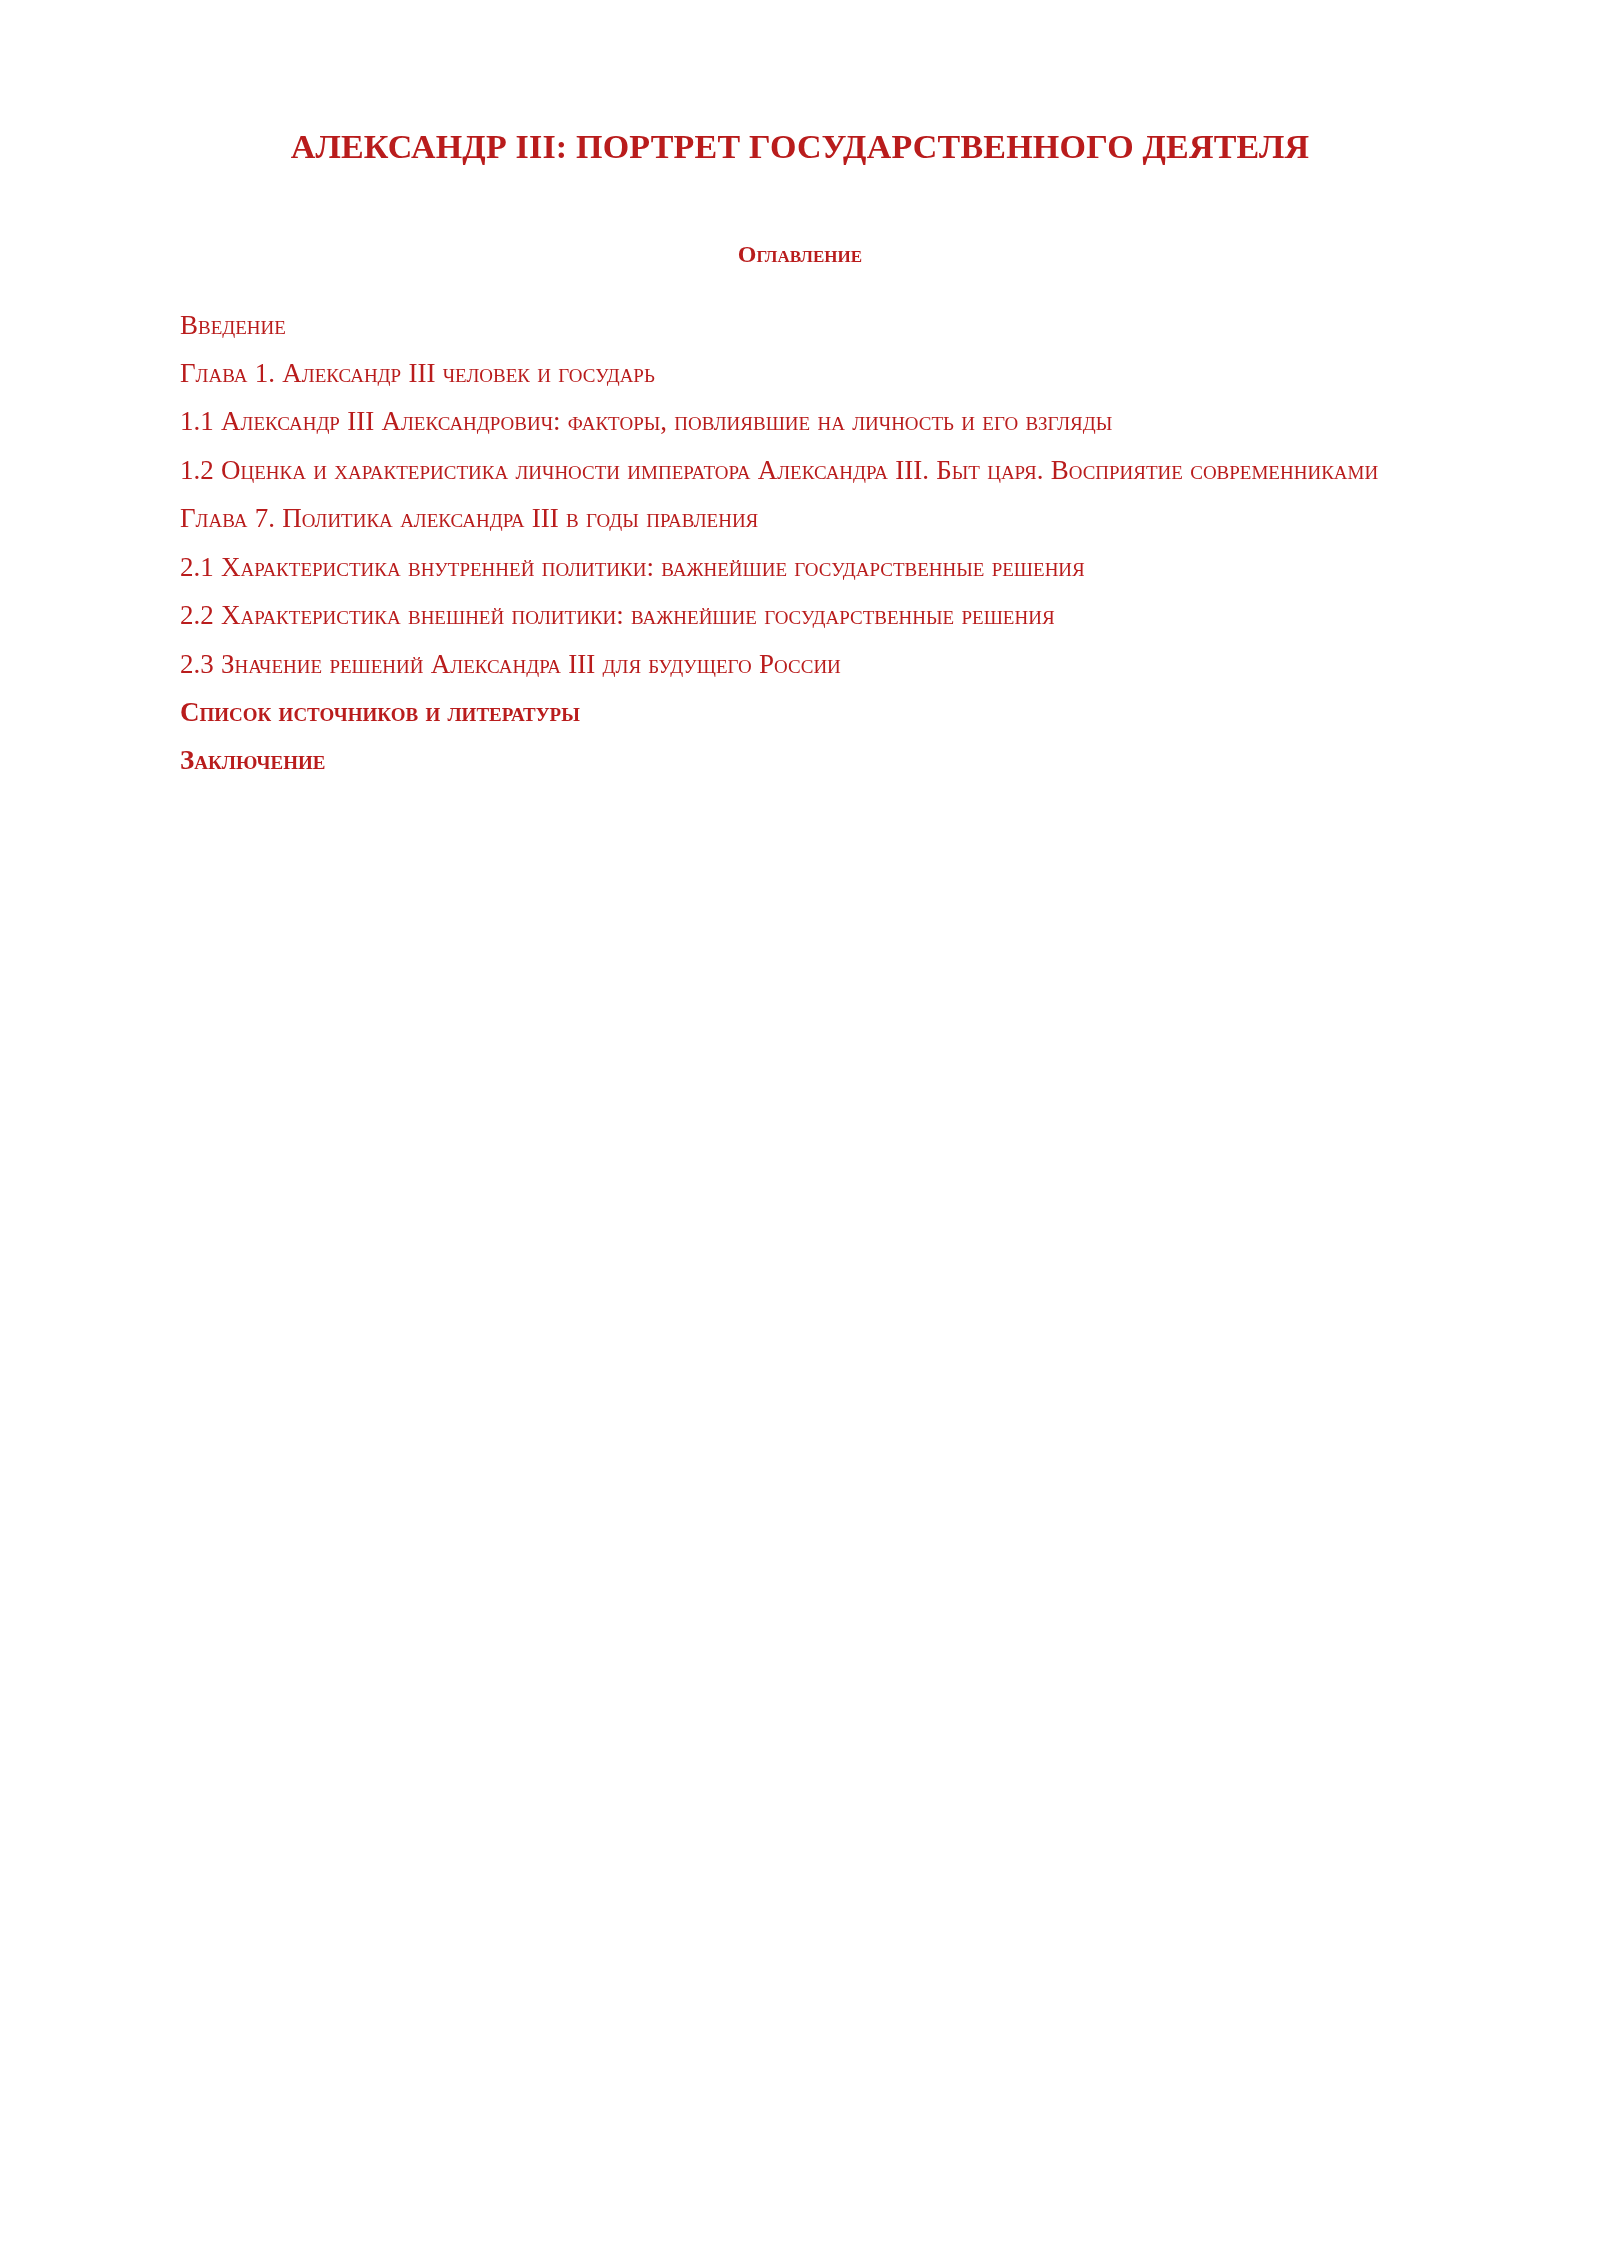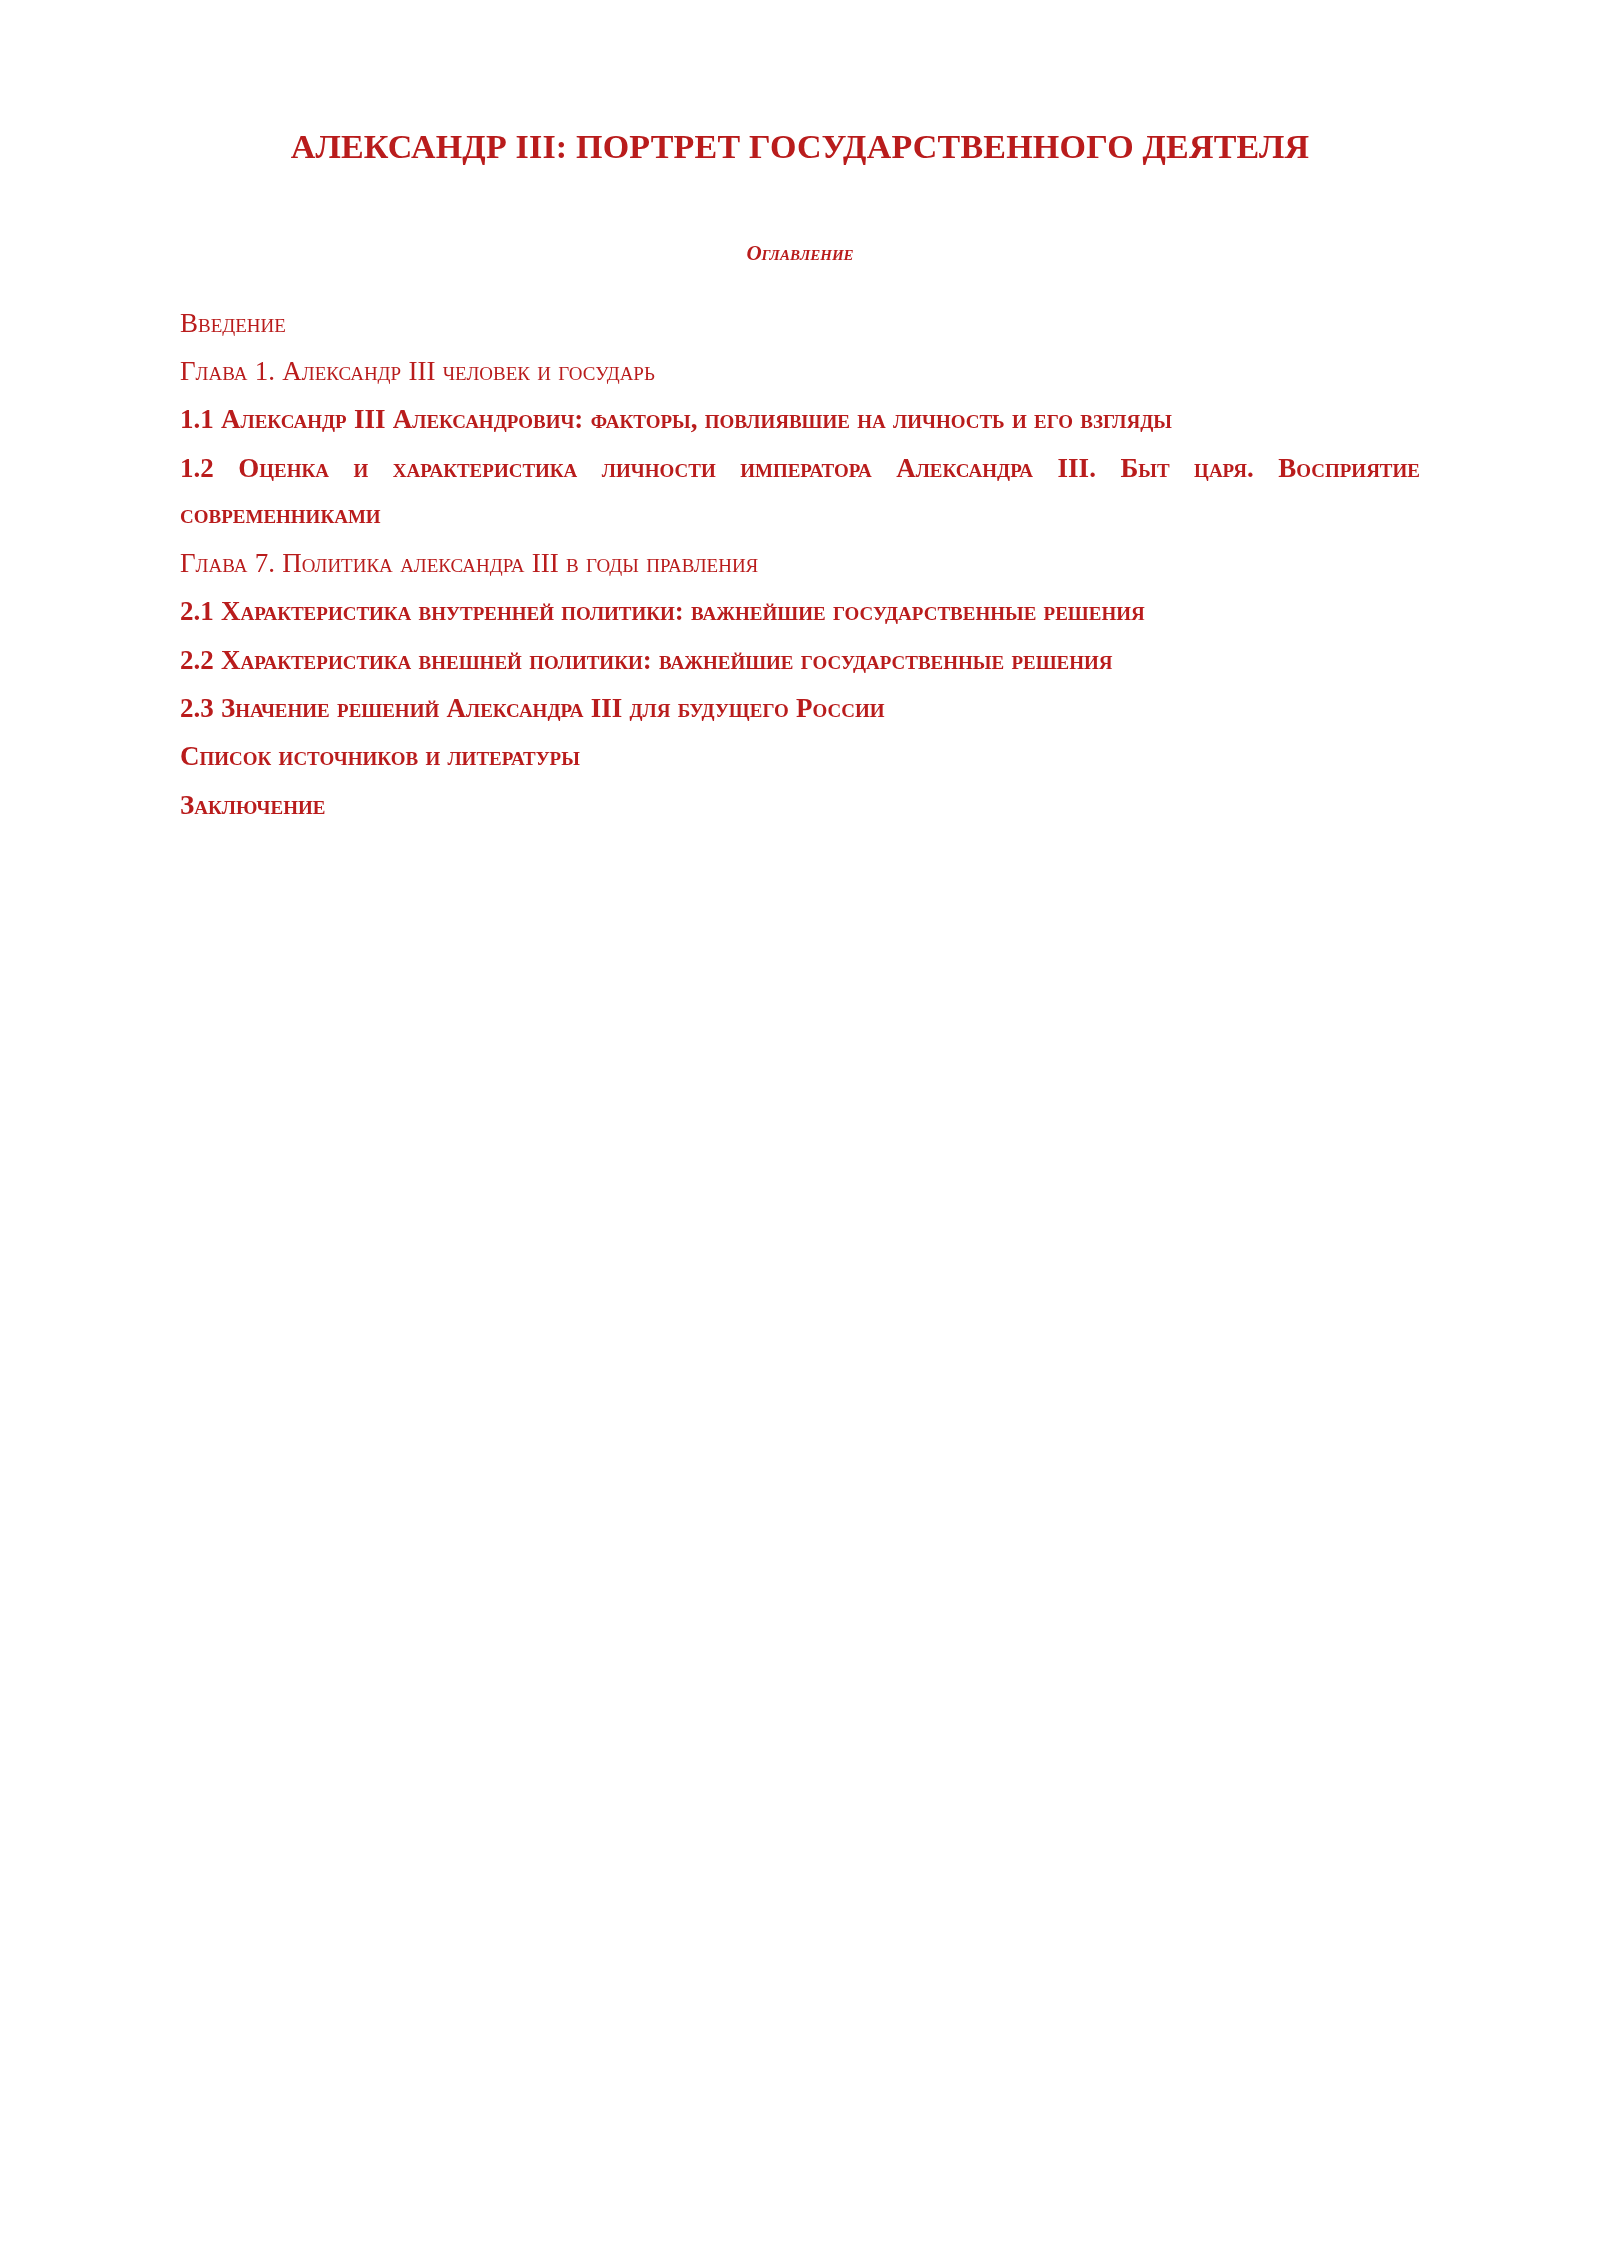--- a/index.html
+++ b/index.html
@@ -28,22 +28,21 @@
     font-size: 34px;
     line-height: 1.25;
     letter-spacing: 0.2px;
     margin: 18px 0 0 0;
     text-transform: uppercase;
   }
 
   .toc-heading {
     text-align: center;
     font-weight: bold;
-    font-style: italic;
-    font-size: 21px;
+    font-size: 24px;
     font-variant: small-caps;
     margin: 72px 0 34px 0;
   }
 
   .toc-list {
     margin: 0;
     padding: 0;
     list-style: none;
   }
 
@@ -55,21 +54,21 @@
     text-align-last: left;
     font-variant: small-caps;
     word-spacing: 0.02em;
   }
 
   .toc-entry.level-1 {
     font-weight: normal;
   }
 
   .toc-entry.level-2 {
-    font-weight: bold;
+    font-weight: normal;
   }
 
   .toc-entry.front {
     font-weight: normal;
   }
 
   .toc-entry.back {
     font-weight: bold;
   }
 

